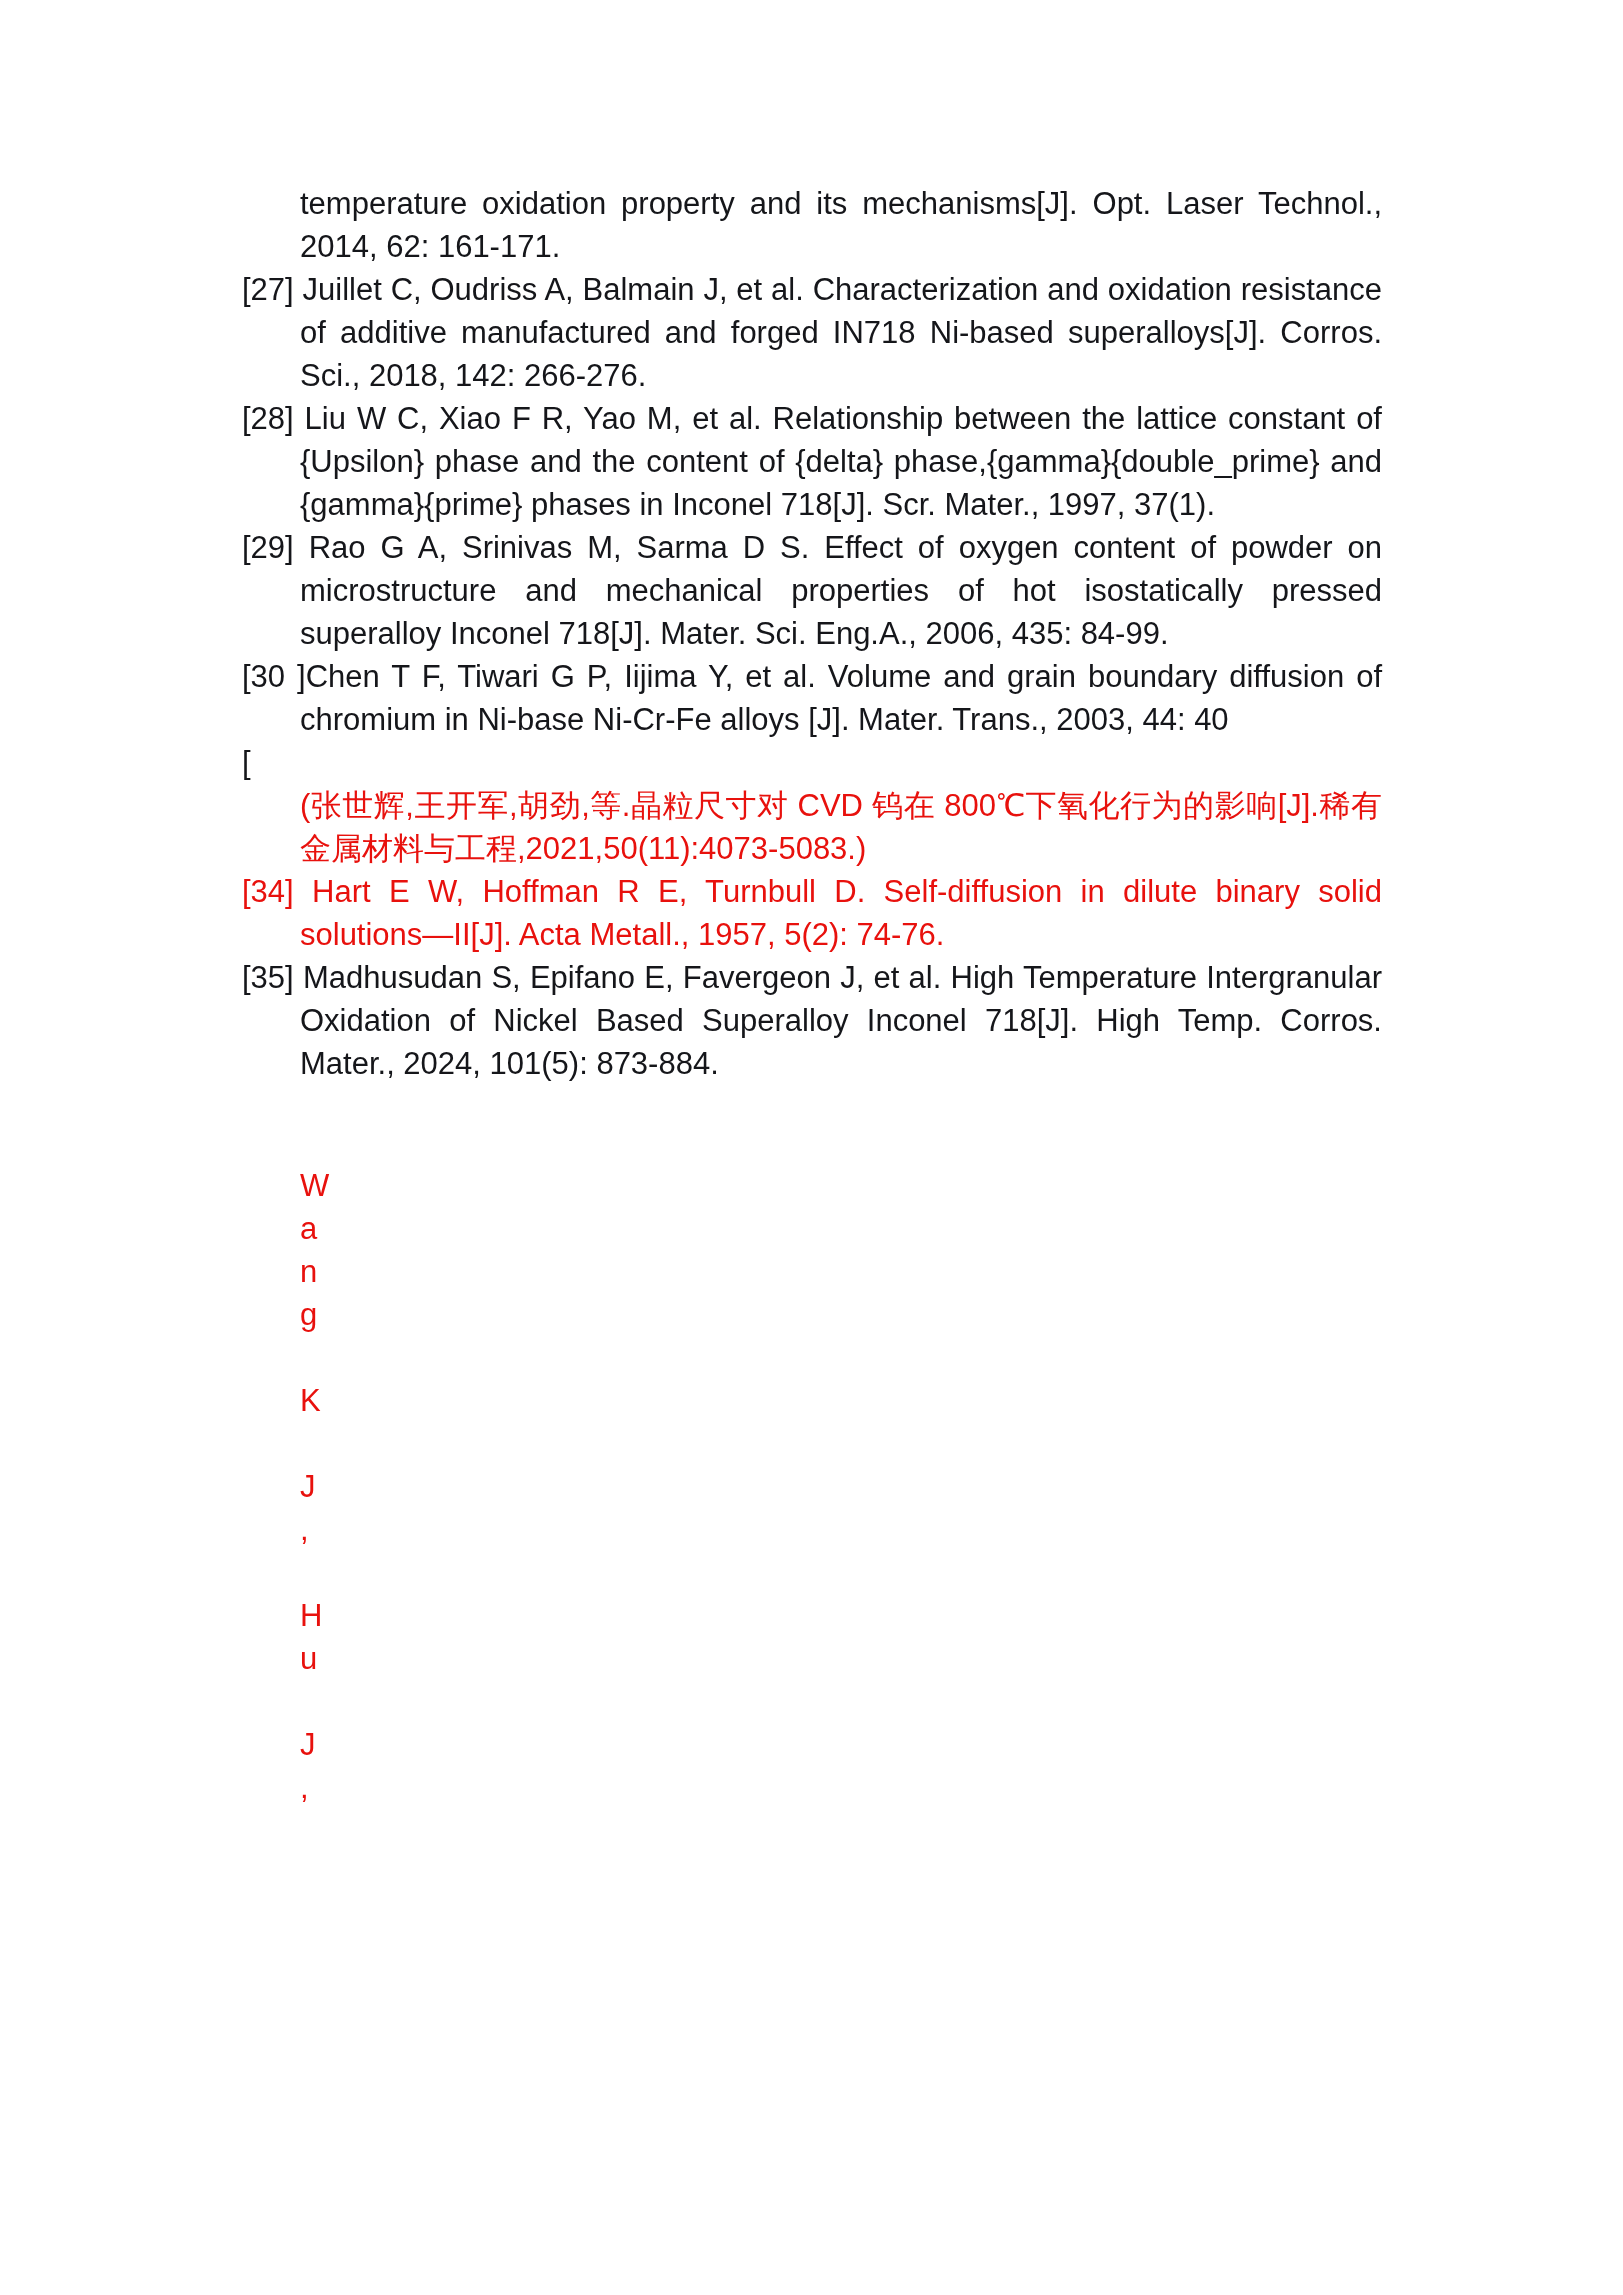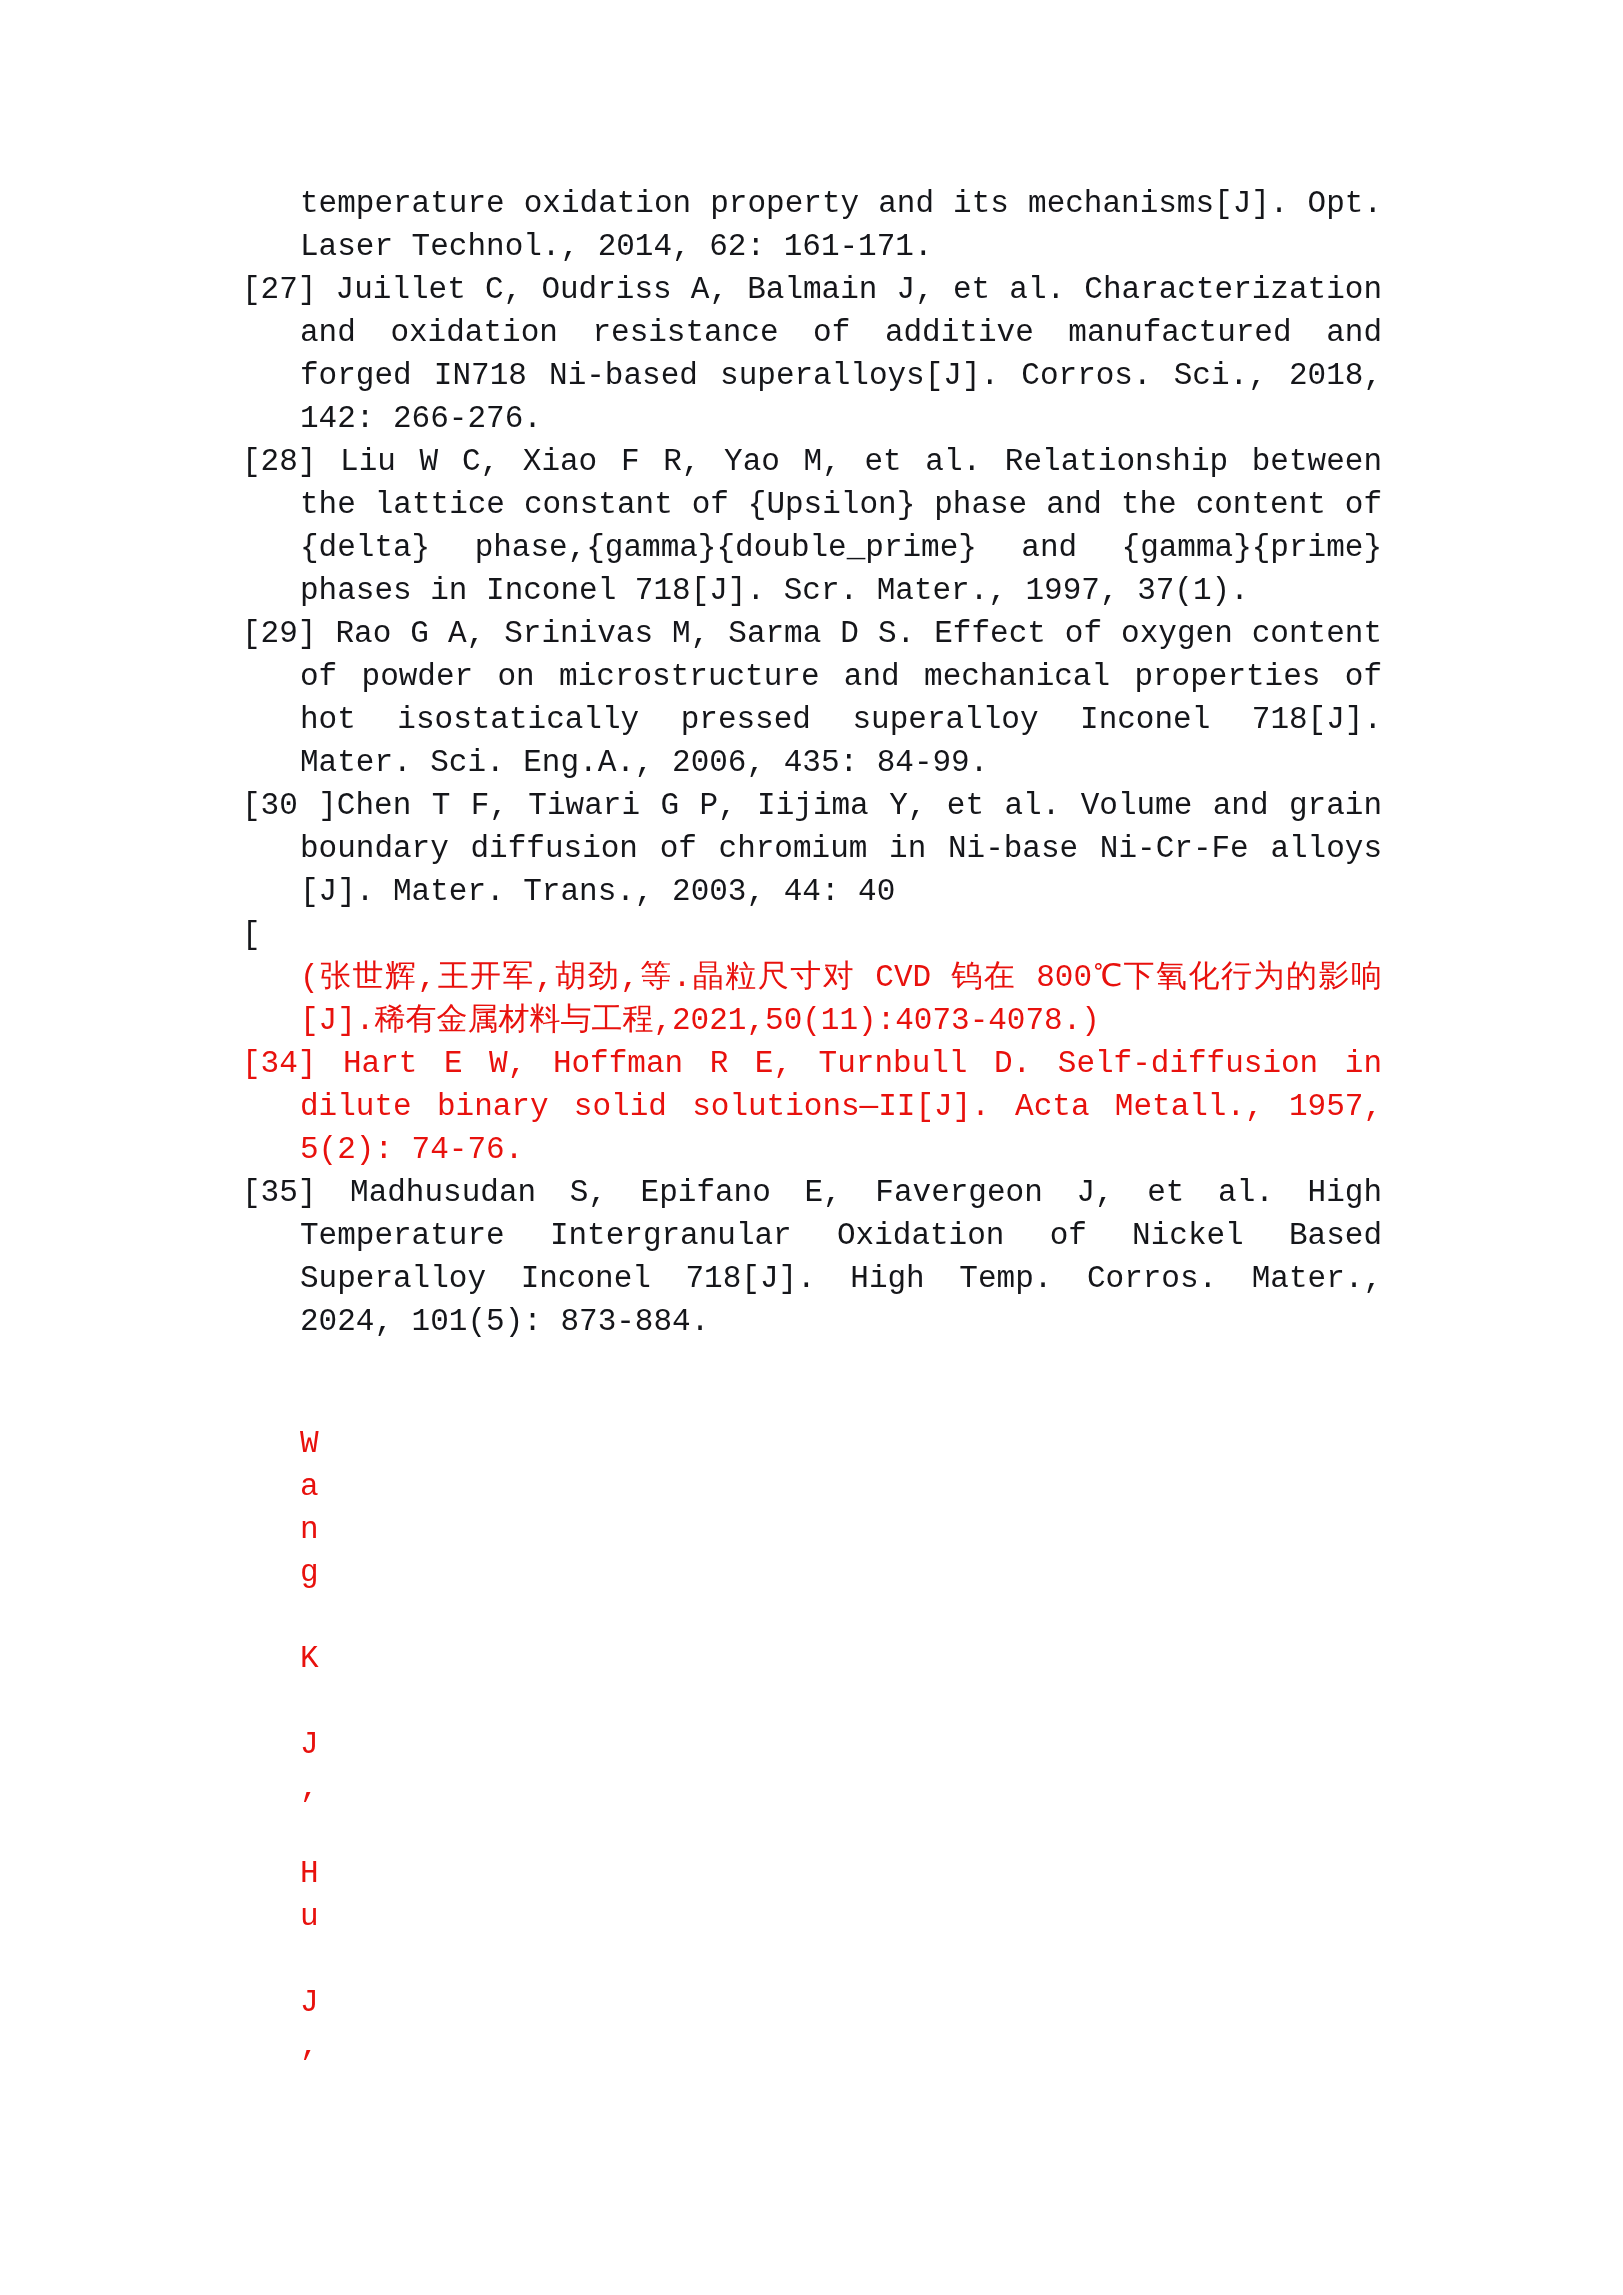--- a/index.html
+++ b/index.html
@@ -2,21 +2,21 @@
 <html style="font-size:10.5px"><head>
 <meta charset="utf-8">
 <style>
   html, body { margin: 0; padding: 0; background: #ffffff; }
   .page {
     position: relative;
     width: 1623px;
     height: 2295px;
     background: #ffffff;
     overflow: hidden;
-    font-family: Liberation Mono, monospace;
+    font-family: Liberation Sans, sans-serif;
     color: #15161a;
   }
   .content {
     position: absolute;
     left: 242px;
     top: 182px;
     width: 1140px;
     font-size: 31px;
     line-height: 43px;
     text-align: justify;
@@ -44,21 +44,21 @@
     <p class="block hang">[28] Liu W C, Xiao F R, Yao M, et al. Relationship between the lattice constant of {Upsilon} phase and the content of {delta} phase,{gamma}{double_prime} and {gamma}{prime} phases in Inconel 718[J]. Scr. Mater., 1997, 37(1).</p>
 
     <p class="block hang">[29] Rao G A, Srinivas M, Sarma D S. Effect of oxygen content of powder on microstructure and mechanical properties of hot isostatically pressed superalloy Inconel 718[J]. Mater. Sci. Eng.A., 2006, 435: 84-99.</p>
 
     <p class="block hang">[30 ]Chen T F, Tiwari G P, Iijima Y, et al. Volume and grain boundary diffusion of chromium in Ni-base Ni-Cr-Fe alloys [J]. Mater. Trans., 2003, 44: 40</p>
 
 
 
     <p class="block hang">[</p>
 
-    <p class="block cont red">(张世辉,王开军,胡劲,等.晶粒尺寸对 CVD 钨在 800℃下氧化行为的影响[J].稀有金属材料与工程,2021,50(11):4073-4078.)</p>
+    <p class="block cont red">(张世辉,王开军,胡劲,等.晶粒尺寸对 CVD 钨在 800℃下氧化行为的影响[J].稀有金属材料与工程,2021,50(11):4073-5083.)</p>
 
     <p class="block hang red">[34] Hart E W, Hoffman R E, Turnbull D. Self-diffusion in dilute binary solid solutions—II[J]. Acta Metall., 1957, 5(2): 74-76.</p>
 
     <p class="block hang">[35] Madhusudan S, Epifano E, Favergeon J, et al. High Temperature Intergranular Oxidation of Nickel Based Superalloy Inconel 718[J]. High Temp. Corros. Mater., 2024, 101(5): 873-884.</p>
 
 
 
 
     <div class="spacer"></div>
 

